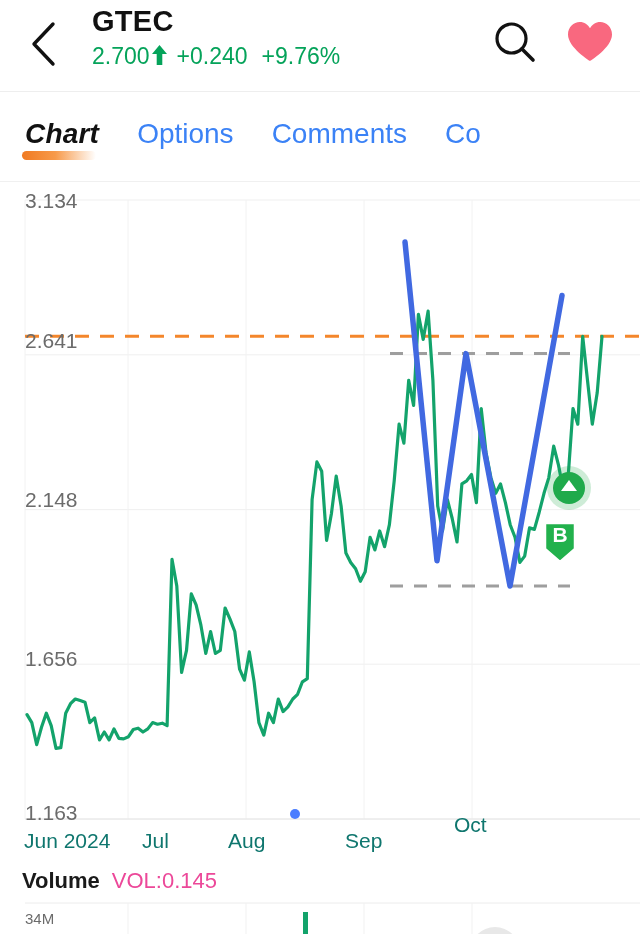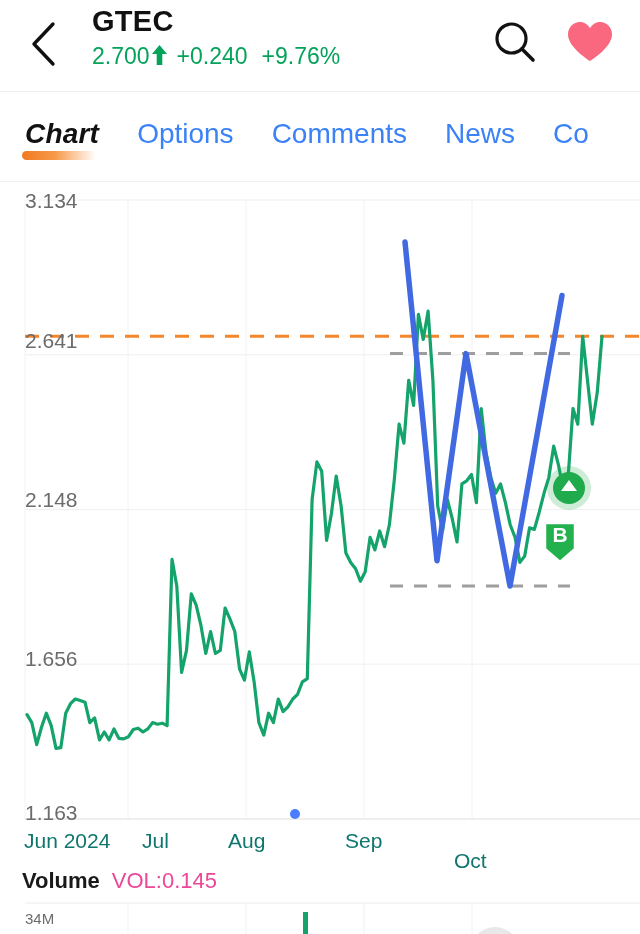--- a/index.html
+++ b/index.html
@@ -177,23 +177,20 @@
     <div class="tabs-inner">
       <div class="tab active">
         <span>Chart</span>
         <span class="underline"></span>
       </div>
       <div class="tab">
         <span>Options</span>
       </div>
       <div class="tab">
         <span>Comments</span>
-      </div>
-      <div class="tab">
-        <span>News</span>
       </div>
       <div class="tab">
         <span>Co</span>
       </div>
     </div>
   </div>
 
   <div class="chart-wrap">
 
     <svg class="chart-svg" id="chart-svg" width="640" height="662">
@@ -223,21 +220,21 @@
     <div class="ylabel" id="yl0" style="top:8px">3.134</div>
     <div class="ylabel" id="yl1" style="top:148px">2.641</div>
     <div class="ylabel" id="yl2" style="top:307px">2.148</div>
     <div class="ylabel" id="yl3" style="top:466px">1.656</div>
     <div class="ylabel" id="yl4" style="top:620px">1.163</div>
 
     <div class="xlabel" style="left:24px; top:648px">Jun 2024</div>
     <div class="xlabel" style="left:142px; top:648px">Jul</div>
     <div class="xlabel" style="left:228px; top:648px">Aug</div>
     <div class="xlabel" style="left:345px; top:648px">Sep</div>
-    <div class="xlabel" style="left:454px; top:668px">Oct</div>
+    <div class="xlabel" style="left:454px; top:632px">Oct</div>
 
     <div class="b-badge">
       <svg width="36" height="44" viewBox="0 0 36 44">
         <path d="M3 3 H33 V29 L18 42 L3 29 Z" fill="#22b14c" stroke="#ffffff" stroke-width="2.5" stroke-linejoin="round"></path>
       </svg>
       <div class="letter">B</div>
     </div>
 
     <div class="up-marker">
       <svg width="46" height="46" viewBox="0 0 46 46">

